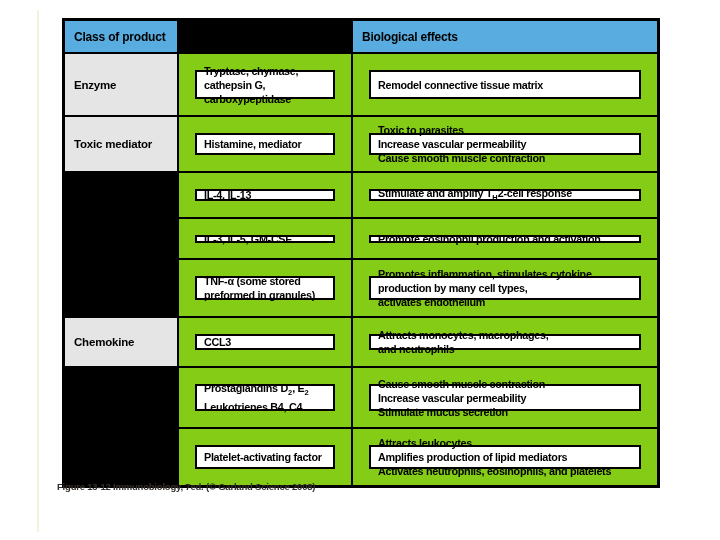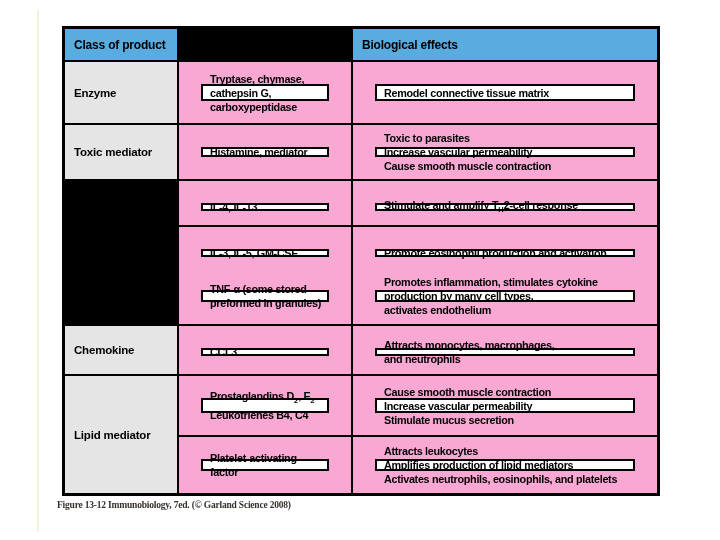--- a/index.html
+++ b/index.html
@@ -9,21 +9,21 @@
     color:#000;
   }
   .page{position:relative;width:720px;height:540px;background:#fff;overflow:hidden;}
 
   .edge-line{
     position:absolute;left:37px;top:10px;width:2px;height:522px;
     background:#f3f3dd;
   }
 
   .grid{
-    position:absolute;left:62px;top:26px;
+    position:absolute;left:62px;top:18px;
     display:grid;
     grid-template-columns:112px 172px 304px;
     grid-template-rows:31px 61px 54px 44px 39px 56px 48px 59px 56px;
     gap:2px;
     background:#000;
     border:3px solid #000;
   }
   .cell{display:flex;min-width:0;min-height:0;}
 
   .head{
@@ -32,37 +32,37 @@
     padding-left:9px;
     font-weight:bold;font-size:12px;letter-spacing:-0.2px;
   }
   .klass{
     background:#e5e5e5;
     align-items:center;
     padding-left:9px;
     font-weight:bold;font-size:11.5px;letter-spacing:-0.2px;
   }
   .body-cell{
-    background:#f9a8d4;
-    padding:22px;
+    background:#84cc16;
+    padding:16px;
   }
   .box{
     flex:1;
     background:#ffffff;
     border:2px solid #000;
     display:flex;flex-direction:column;justify-content:center;
     padding:2px 4px 2px 7px;
     font-weight:bold;font-size:10.8px;line-height:14px;letter-spacing:-0.3px;
   }
   .ml{white-space:pre-line;}
   .subscript{font-size:7.5px;vertical-align:-2.5px;letter-spacing:0;}
 
   .caption{
-    position:absolute;left:57px;top:500px;
-    font-size:9.5px;font-weight:bold;color:#35302b;letter-spacing:-0.2px;font-family:Liberation Serif, serif;
+    position:absolute;left:57px;top:481px;
+    font-size:9.5px;font-weight:bold;color:#35302b;letter-spacing:-0.2px;
   }
 </style>
 </head>
 <body>
 
 <div class="page">
 
   <div class="edge-line"></div>
 
   <div class="grid">
@@ -151,23 +151,20 @@
           <span class="ml">CCL3</span>
         </div>
     </div>
     <div class="cell body-cell" style="grid-row:7;grid-column:3">
       <div class="box">
           <span class="ml">Attracts monocytes, macrophages,
 and neutrophils</span>
         </div>
     </div>
 
-    <div class="cell klass" style="grid-row:8/10;grid-column:1">
-        <span>Lipid mediator</span>
-      </div>
 
     <div class="cell body-cell" style="grid-row:8;grid-column:2">
       <div class="box">
         <div><span>Prostaglandins D</span><span class="subscript">2</span><span>, E</span><span class="subscript">2</span><br><span>Leukotrienes B4, C4</span></div>
       </div>
     </div>
     <div class="cell body-cell" style="grid-row:8;grid-column:3">
       <div class="box">
           <span class="ml">Cause smooth muscle contraction
 Increase vascular permeability

